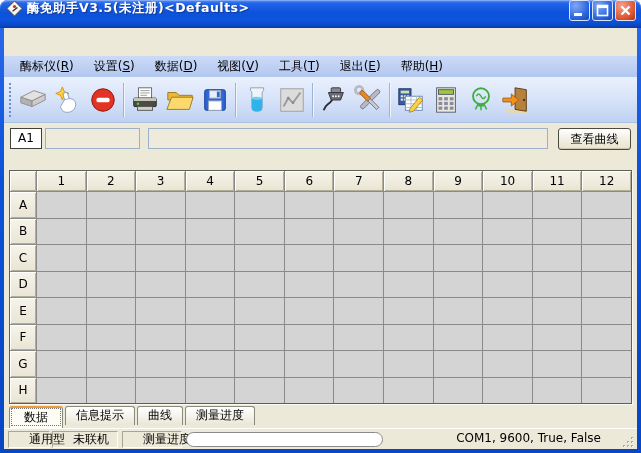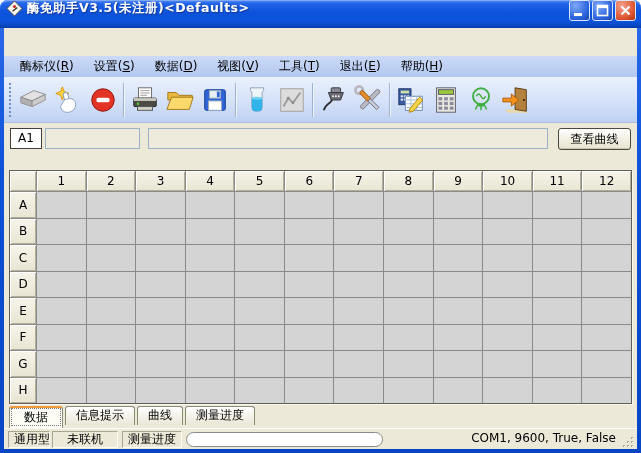--- a/index.html
+++ b/index.html
@@ -68,21 +68,21 @@
   .tab { height:19px; line-height:17px; padding:0 10px; margin-right:2px;
     background:linear-gradient(180deg,#ffffff,#eae7d7);
     border:1px solid #8a8a7a; border-bottom:none; border-radius:3px 3px 0 0; cursor:default; }
   .tab.active { height:22px; line-height:18px; padding:0 14px;
     background:#fdfdf6; border-top:2px solid #ef9a3a;
     outline:1px dotted #777; outline-offset:-3px; }
 
   
   .statusbar { flex:0 0 auto; height:21px; display:flex; align-items:center;
     background:#ece9d8; border-top:1px solid #ffffff; padding:0 2px 0 4px; }
-  .sb-panel { height:17px; line-height:15px; padding:0 5px; white-space:nowrap;
+  .sb-panel { height:17px; line-height:15px; padding:0 20px; white-space:nowrap;
     border:1px solid; border-color:#a8a592 #fffdf4 #fffdf4 #a8a592; }
   .sb-type { width:42px; }
   .sb-conn { width:66px; margin-left:2px;text-align:center; }
   .sb-prog-label { width:60px; margin-left:4px; }
   .sb-prog-bar { width:197px; height:15px; margin-left:4px; background:#fff;
     border:1px solid #8a8a8a; border-radius:8px; }
   .sb-com { flex:1; padding-left:8px; border:none;text-align:right; }
   .sb-grip { width:14px; height:14px; align-self:flex-end; }
 </style>
 </head>

